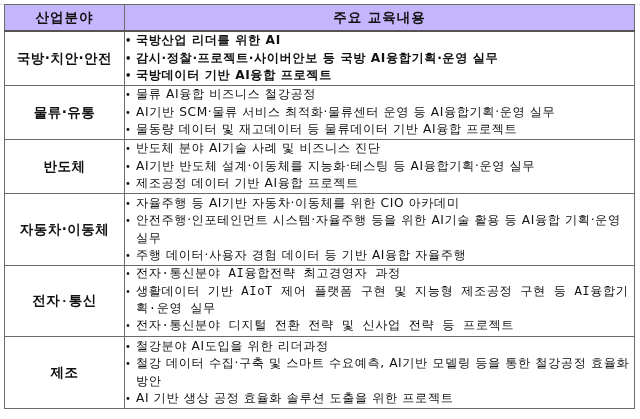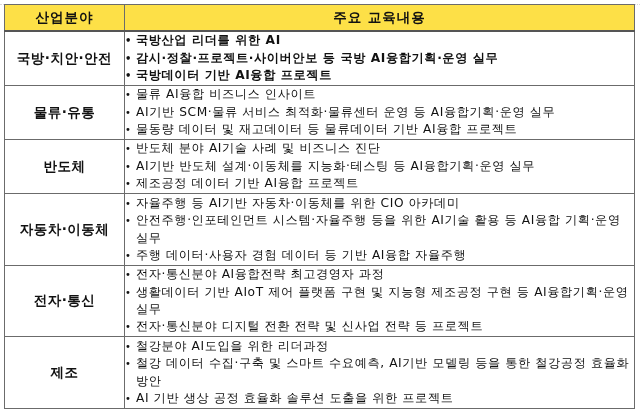--- a/index.html
+++ b/index.html
@@ -28,21 +28,21 @@
       top: 4px;
       width: 630px;
       border-collapse: collapse;
       table-layout: fixed;
     }
     table.edu th, table.edu td {
       border: 1px solid #6b6b6b;
       padding: 0;
     }
     table.edu thead th {
-      background: #fde047;
+      background: #c4b5fd;
       height: 25px;
       font-size: 13.5px;
       font-weight: bold;
       text-align: center;
       vertical-align: middle;
       letter-spacing: 1px;
       border-bottom: 2px solid #555;
     }
     col.c1 { width: 120px; }
     col.c2 { width: 510px; }
@@ -73,21 +73,21 @@
     ul.bullets li .dot {
       display: inline-block;
       width: 11px;
       text-indent: 0;
       font-size: 10px;
     }
     tr.r1 td { height: 53px; font-weight: bold; }
     tr.r2 td { height: 53px; }
     tr.r3 td { height: 53px; }
     tr.r4 td { height: 71px; }
-    tr.r5 td { height: 70px; }
+    tr.r5 td { height: 70px; font-family: Liberation Mono, monospace; }
     tr.r6 td { height: 71px; }
   </style>
 </head>
 <body>
 
 <div class="top-strip"></div>
 
 <table class="edu">
   <colgroup>
     <col class="c1">
@@ -107,21 +107,21 @@
           <li><span class="dot">•</span><span>국방산업 리더를 위한 AI</span></li>
           <li><span class="dot">•</span><span>감시·정찰·프로젝트·사이버안보 등 국방 AI융합기획·운영 실무</span></li>
           <li><span class="dot">•</span><span>국방데이터 기반 AI융합 프로젝트</span></li>
         </ul>
       </td>
     </tr>
     <tr class="r2">
       <td class="cat">물류·유통</td>
       <td class="items">
         <ul class="bullets">
-          <li><span class="dot">•</span><span>물류 AI융합 비즈니스 인사이트</span></li>
+          <li><span class="dot">•</span><span>물류 AI융합 비즈니스 철강공정</span></li>
           <li><span class="dot">•</span><span>AI기반 SCM·물류 서비스 최적화·물류센터 운영 등 AI융합기획·운영 실무</span></li>
           <li><span class="dot">•</span><span>물동량 데이터 및 재고데이터 등 물류데이터 기반 AI융합 프로젝트</span></li>
         </ul>
       </td>
     </tr>
     <tr class="r3">
       <td class="cat">반도체</td>
       <td class="items">
         <ul class="bullets">
           <li><span class="dot">•</span><span>반도체 분야 AI기술 사례 및 비즈니스 진단</span></li>

